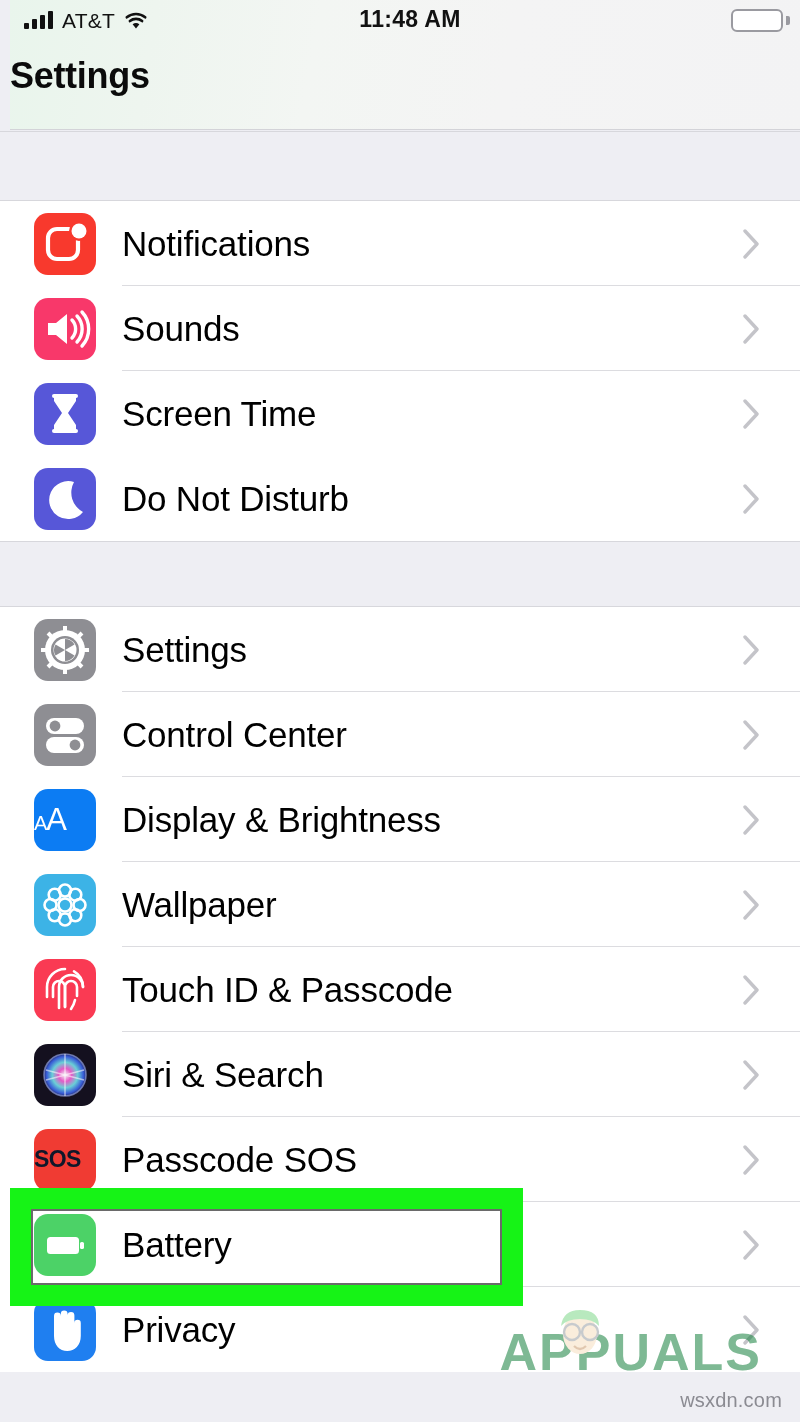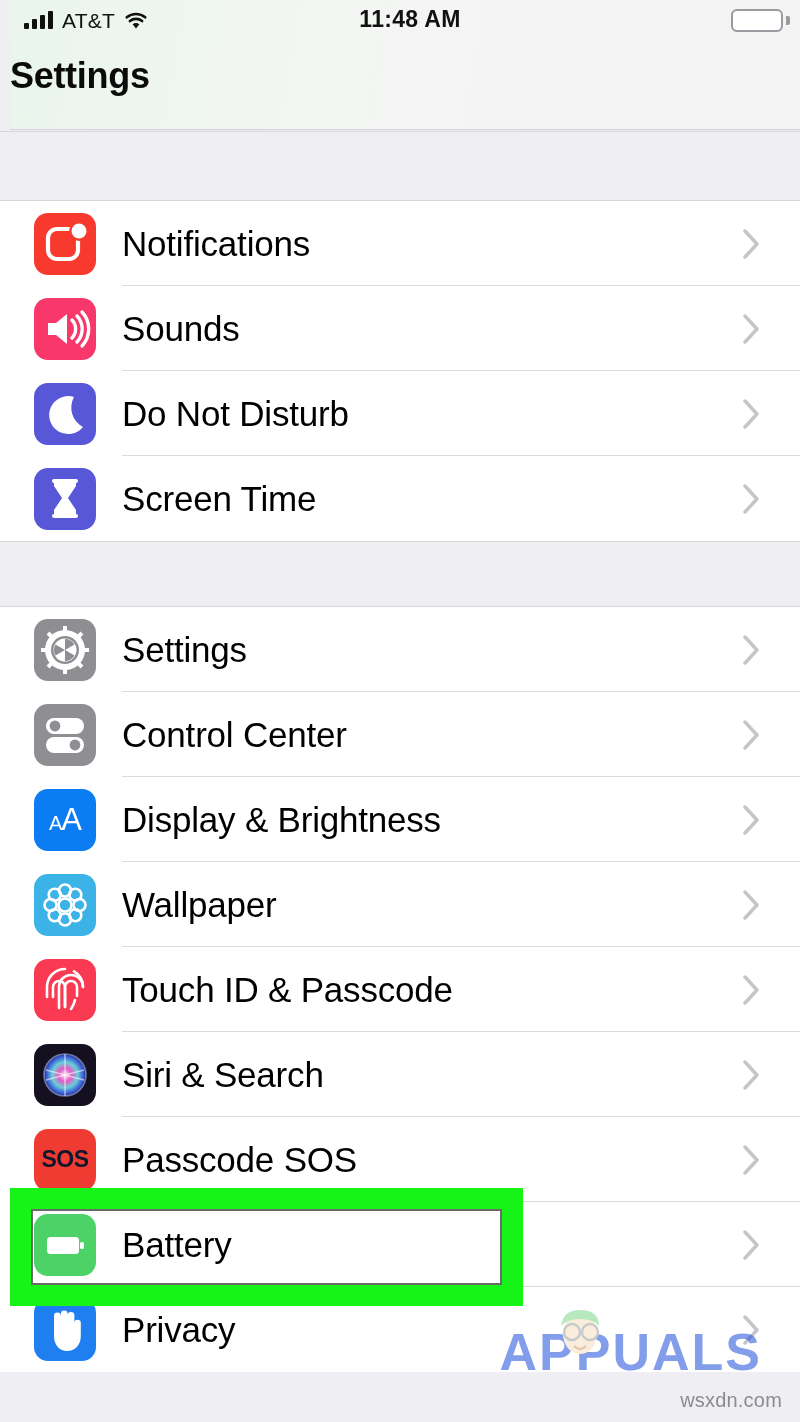--- a/index.html
+++ b/index.html
@@ -59,21 +59,21 @@
     position:relative; display:flex; align-items:center;
     height:85px; padding-left:34px; background:#fff;
   }
   .row .sep {
     position:absolute; left:122px; right:0; bottom:0; height:1px; background:#dcdce0;
   }
   .row:last-child .sep { display:none; }
   .icon-box {
     width:62px; height:62px; border-radius:14px;
     flex:0 0 62px; position:relative; overflow:hidden;
-    display:flex; align-items:center; justify-content:center;
+    display:flex; align-items:center; 
   }
   .row-label {
     margin-left:26px; font-size:35px; color:#000; letter-spacing:-.2px;
     white-space:nowrap;
   }
   .chev {
     position:absolute; right:40px; top:50%; transform:translateY(-50%);
     width:17px; height:30px;
   }
   .chev svg { display:block; }
@@ -97,21 +97,21 @@
   .highlight-inner {
     position:absolute; inset:0; border:2px solid #6a6a6a;
   }
 
   
   .wm-appuals {
     position:absolute; right:38px; top:1326px; z-index:25;
     display:flex; align-items:center; pointer-events:none; opacity:.55;
   }
   .wm-appuals .txt {
-    font-size:52px; font-weight:bold; color:#1d4ed8; letter-spacing:2px;
+    font-size:52px; font-weight:bold; color:#15803d; letter-spacing:2px;
     line-height:1;
   }
   .wm-face { position:absolute; left:50px; top:-26px; width:60px; height:64px; }
   .wm-site {
     position:absolute; right:18px; bottom:10px; z-index:25;
     font-size:20px; color:#8b8b92; letter-spacing:.2px;
   }
 </style>
 </head>
 <body>
@@ -181,47 +181,47 @@
           </span>
           <span class="row-label">Sounds</span>
           <span class="chev">
             <svg viewBox="0 0 17 30" width="17" height="30">
               <path d="M2 2l12 13L2 28" stroke="#c4c4c9" stroke-width="3.4" fill="none" stroke-linecap="round" stroke-linejoin="round"></path>
             </svg>
           </span>
           <span class="sep"></span>
         </div>
         <div class="row">
-          <span class="icon-box ic-moon" style="background: rgb(87, 87, 216);">
-            <svg viewBox="0 0 62 62" width="62" height="62">
-              <path d="M40 14a19 19 0 1 0 9 30 22 22 0 0 1-9-30z" fill="#fff"></path>
-            </svg>
-          </span>
-          <span class="row-label">Do Not Disturb</span>
-          <span class="chev">
-            <svg viewBox="0 0 17 30" width="17" height="30">
-              <path d="M2 2l12 13L2 28" stroke="#c4c4c9" stroke-width="3.4" fill="none" stroke-linecap="round" stroke-linejoin="round"></path>
-            </svg>
-          </span>
-          <span class="sep"></span>
-        </div>
-        <div class="row">
           <span class="icon-box ic-hourglass" style="background: rgb(87, 87, 216);">
             <svg viewBox="0 0 62 62" width="62" height="62">
               <path d="M20 13h22v5l-8 12 8 12v5H20v-5l8-12-8-12z" fill="#fff"></path>
               <rect x="18" y="11" width="26" height="4" rx="2" fill="#fff"></rect>
               <rect x="18" y="46" width="26" height="4" rx="2" fill="#fff"></rect>
             </svg>
           </span>
           <span class="row-label">Screen Time</span>
           <span class="chev">
             <svg viewBox="0 0 17 30" width="17" height="30">
               <path d="M2 2l12 13L2 28" stroke="#c4c4c9" stroke-width="3.4" fill="none" stroke-linecap="round" stroke-linejoin="round"></path>
             </svg>
           </span>
+        </div>
+        <div class="row">
+          <span class="icon-box ic-moon" style="background: rgb(87, 87, 216);">
+            <svg viewBox="0 0 62 62" width="62" height="62">
+              <path d="M40 14a19 19 0 1 0 9 30 22 22 0 0 1-9-30z" fill="#fff"></path>
+            </svg>
+          </span>
+          <span class="row-label">Do Not Disturb</span>
+          <span class="chev">
+            <svg viewBox="0 0 17 30" width="17" height="30">
+              <path d="M2 2l12 13L2 28" stroke="#c4c4c9" stroke-width="3.4" fill="none" stroke-linecap="round" stroke-linejoin="round"></path>
+            </svg>
+          </span>
+          <span class="sep"></span>
         </div>
       </div>
       <div class="gap" style="height: 66px;"></div>
       <div class="group">
         <div class="row">
           <span class="icon-box ic-gear" style="background: rgb(142, 142, 147);">
             <svg viewBox="0 0 62 62" width="62" height="62">
               <g fill="#fff">
                 <circle cx="31" cy="31" r="20"></circle>
               </g>

